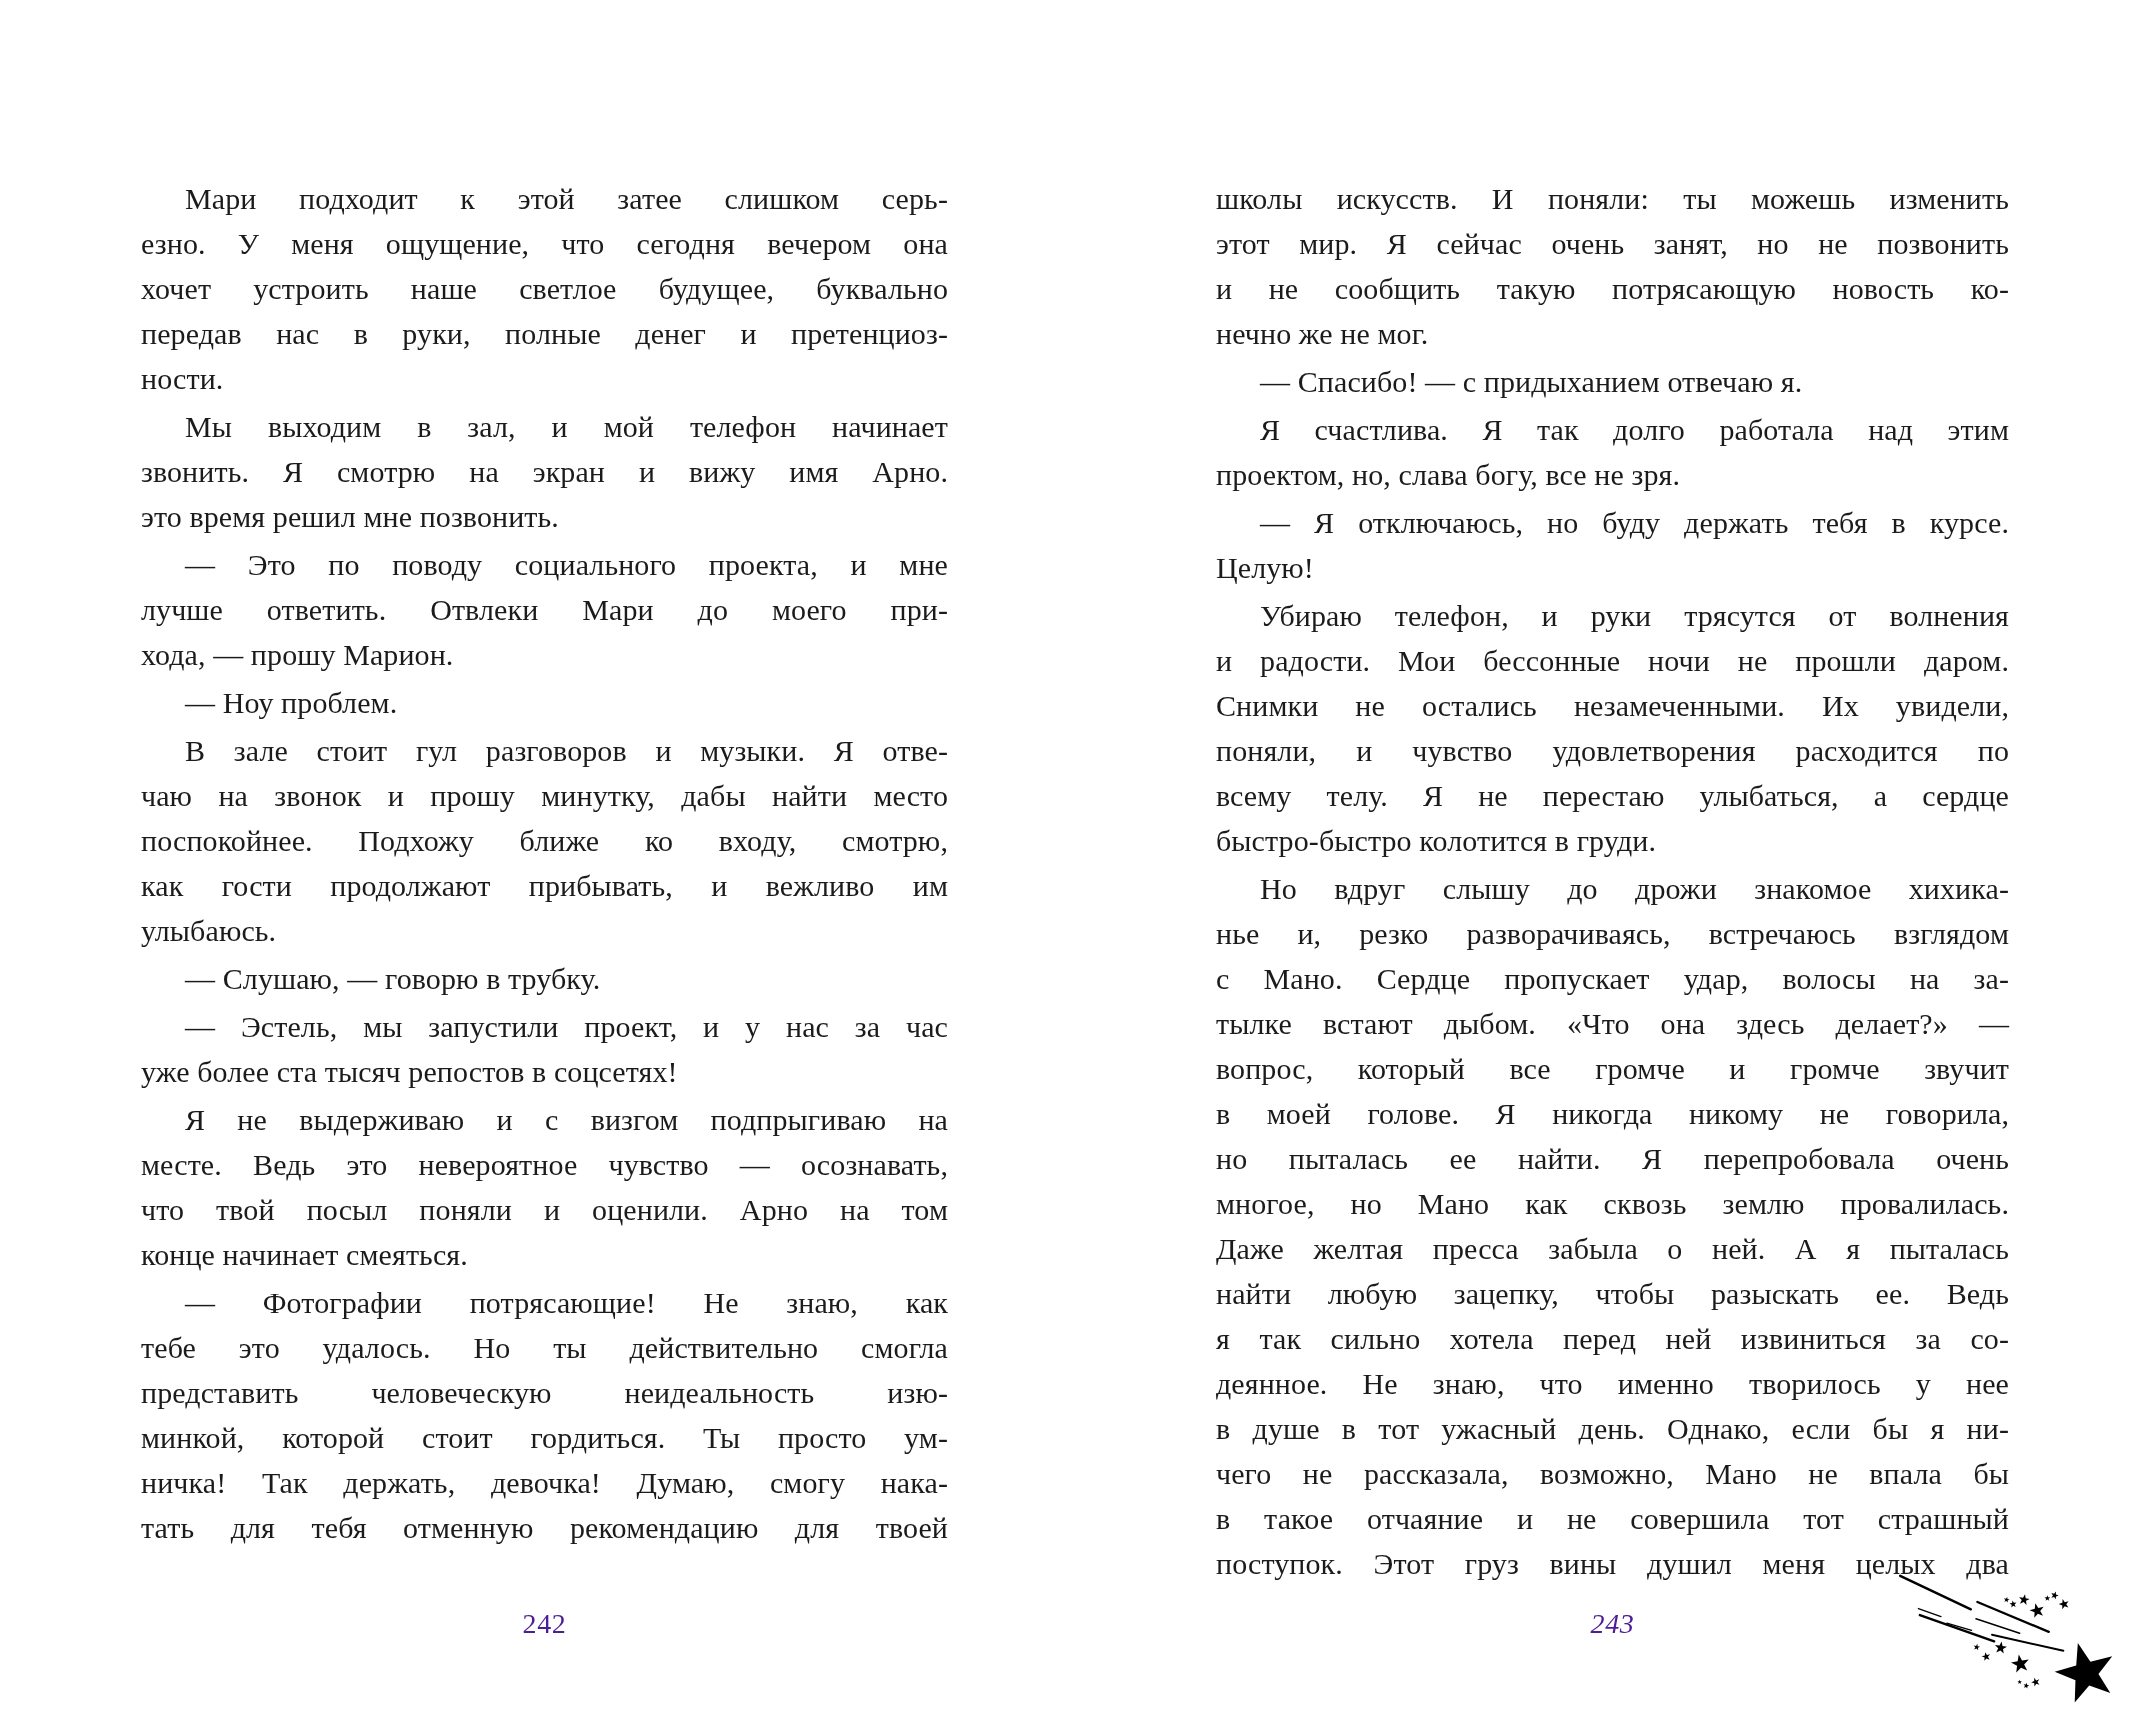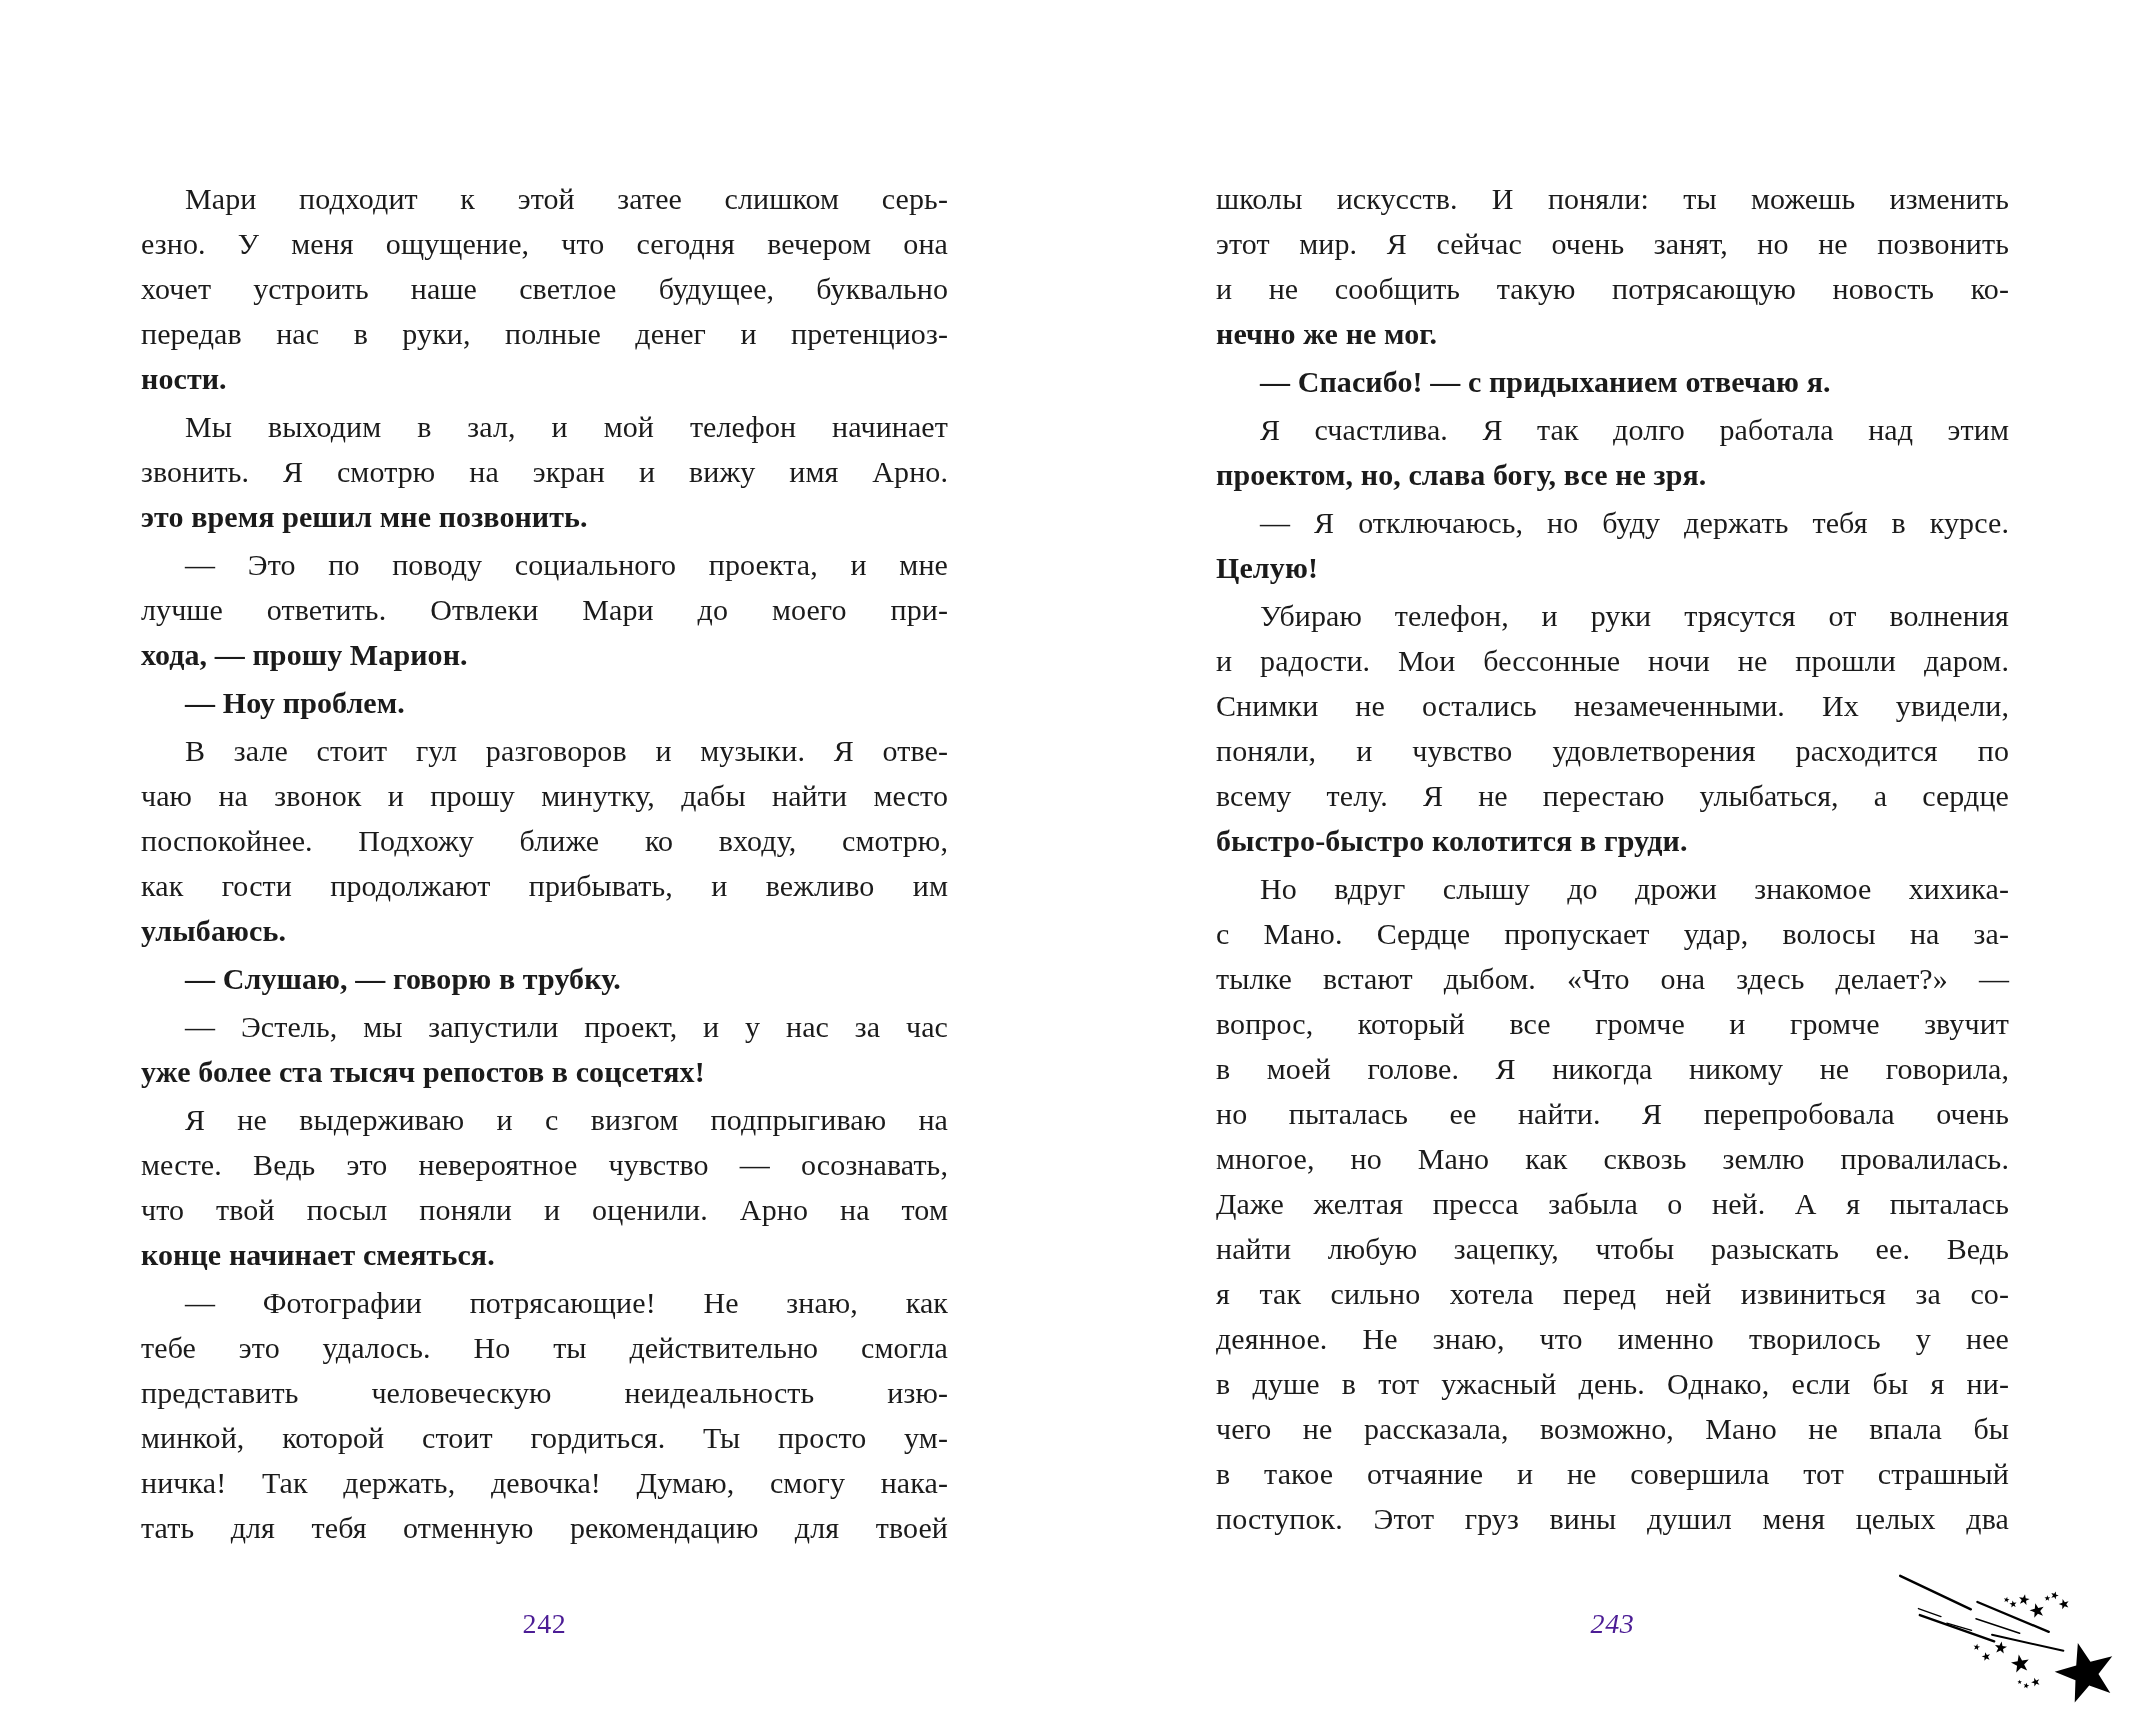--- a/index.html
+++ b/index.html
@@ -29,21 +29,20 @@
     height: 45px;
     text-align: justify;
     text-align-last: justify;
     letter-spacing: 0.1px;
     white-space: normal;
     overflow: visible;
   }
   .line.final {
     text-align: right;
     text-align-last: left;
-    font-weight: bold;
   }
   .line.indent { text-indent: 44px; }
   .page-number {
     position: absolute;
     top: 1607px;
     font-size: 28px;
     line-height: 34px;
     text-align: center;
     color: #4c1d95;
     letter-spacing: 0.7px;
@@ -134,20 +133,21 @@
     <div class="paragraph">
       <div class="line indent">Убираю телефон, и руки трясутся от волнения</div>
       <div class="line">и радости. Мои бессонные ночи не прошли даром.</div>
       <div class="line">Снимки не остались незамеченными. Их увидели,</div>
       <div class="line">поняли, и чувство удовлетворения расходится по</div>
       <div class="line">всему телу. Я не перестаю улыбаться, а сердце</div>
       <div class="line final">быстро-быстро колотится в груди.</div>
     </div>
     <div class="paragraph">
       <div class="line indent">Но вдруг слышу до дрожи знакомое хихика-</div>
+      <div class="line">нье и, резко разворачиваясь, встречаюсь взглядом</div>
       <div class="line">с Мано. Сердце пропускает удар, волосы на за-</div>
       <div class="line">тылке встают дыбом. «Что она здесь делает?» —</div>
       <div class="line">вопрос, который все громче и громче звучит</div>
       <div class="line">в моей голове. Я никогда никому не говорила,</div>
       <div class="line">но пыталась ее найти. Я перепробовала очень</div>
       <div class="line">многое, но Мано как сквозь землю провалилась.</div>
       <div class="line">Даже желтая пресса забыла о ней. А я пыталась</div>
       <div class="line">найти любую зацепку, чтобы разыскать ее. Ведь</div>
       <div class="line">я так сильно хотела перед ней извиниться за со-</div>
       <div class="line">деянное. Не знаю, что именно творилось у нее</div>

